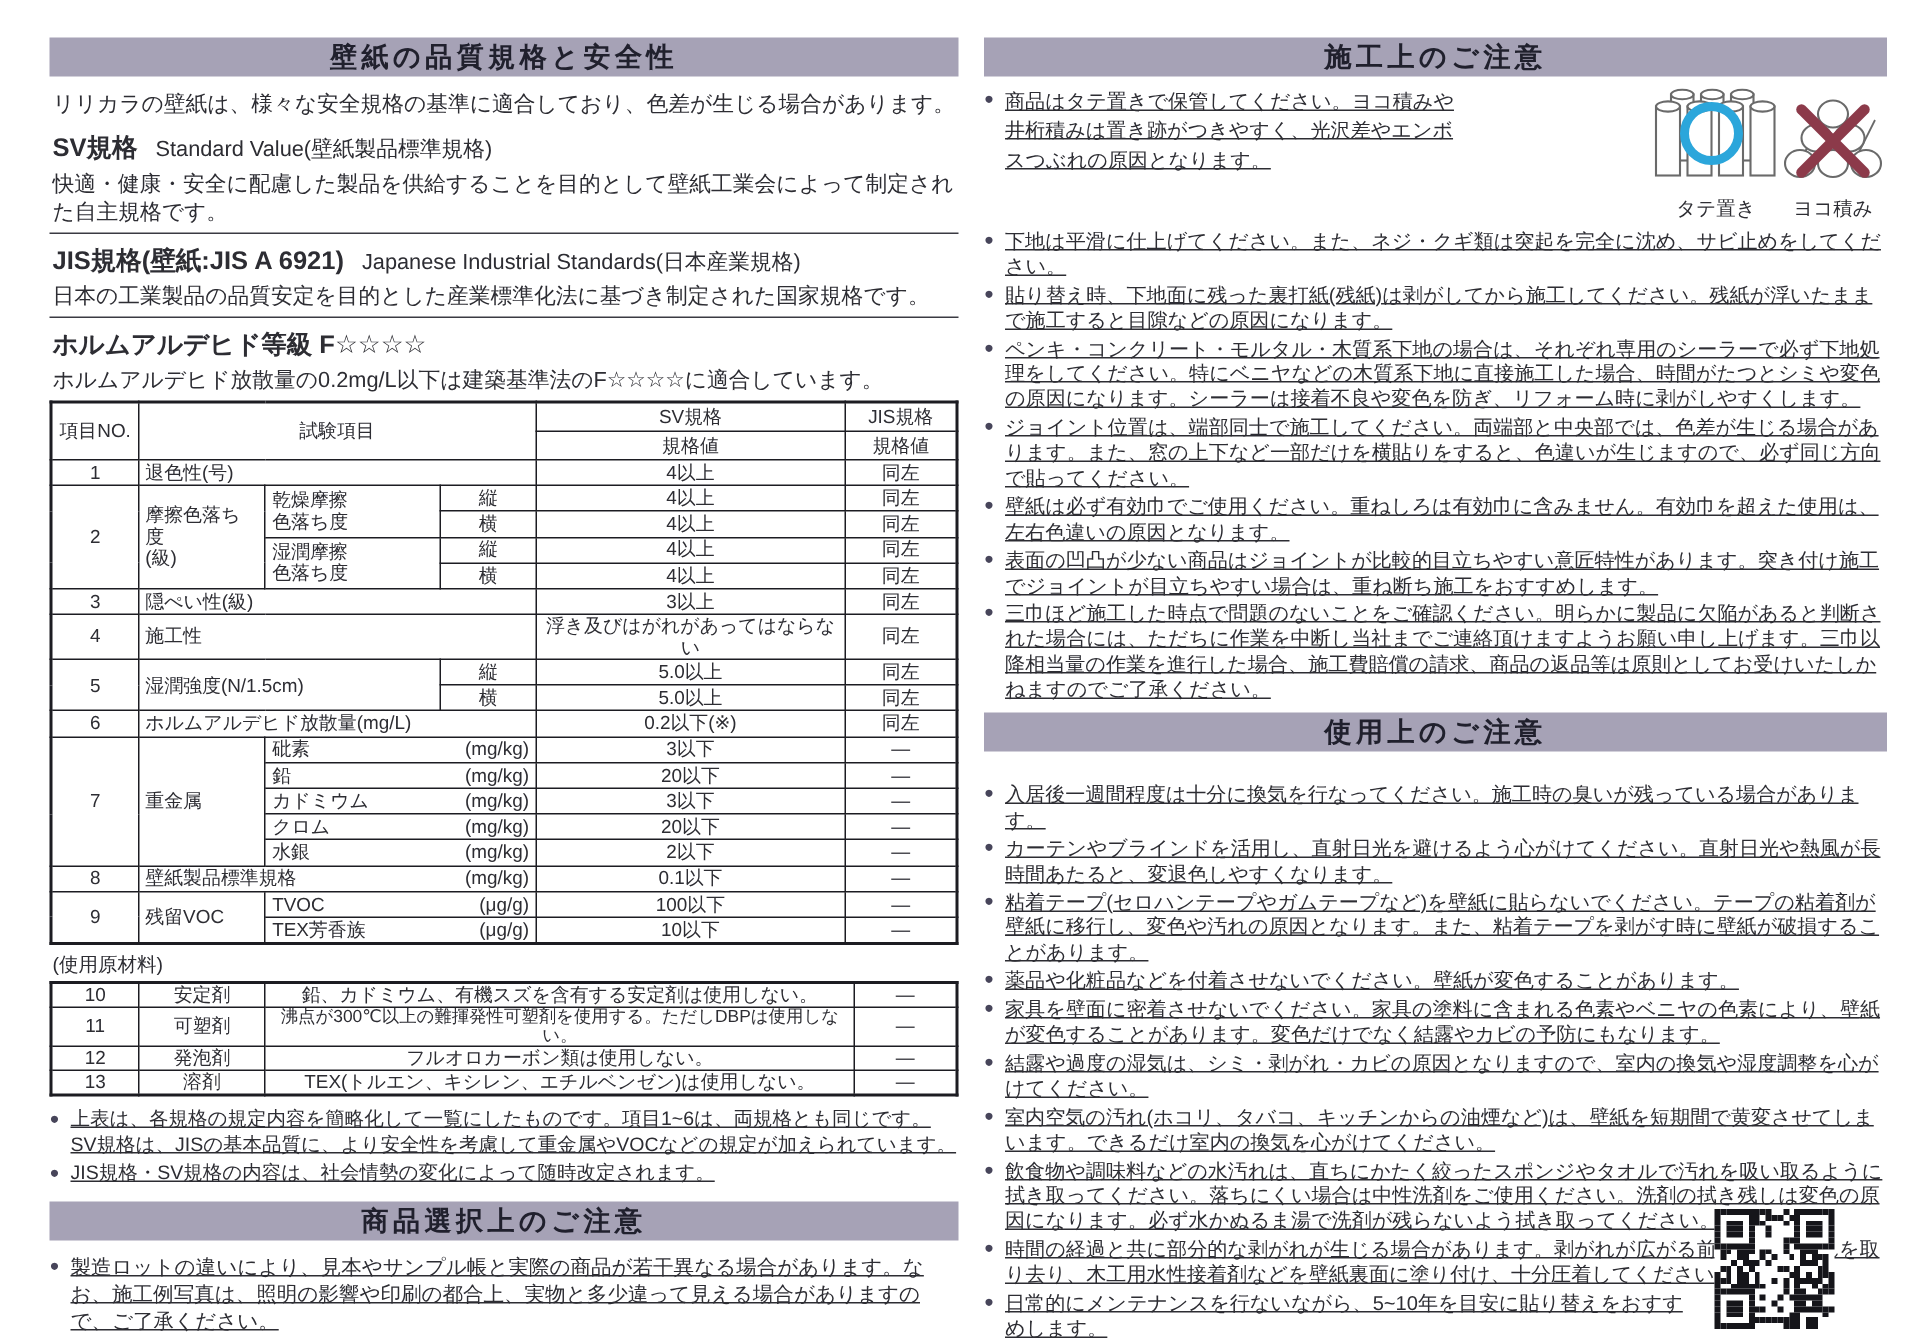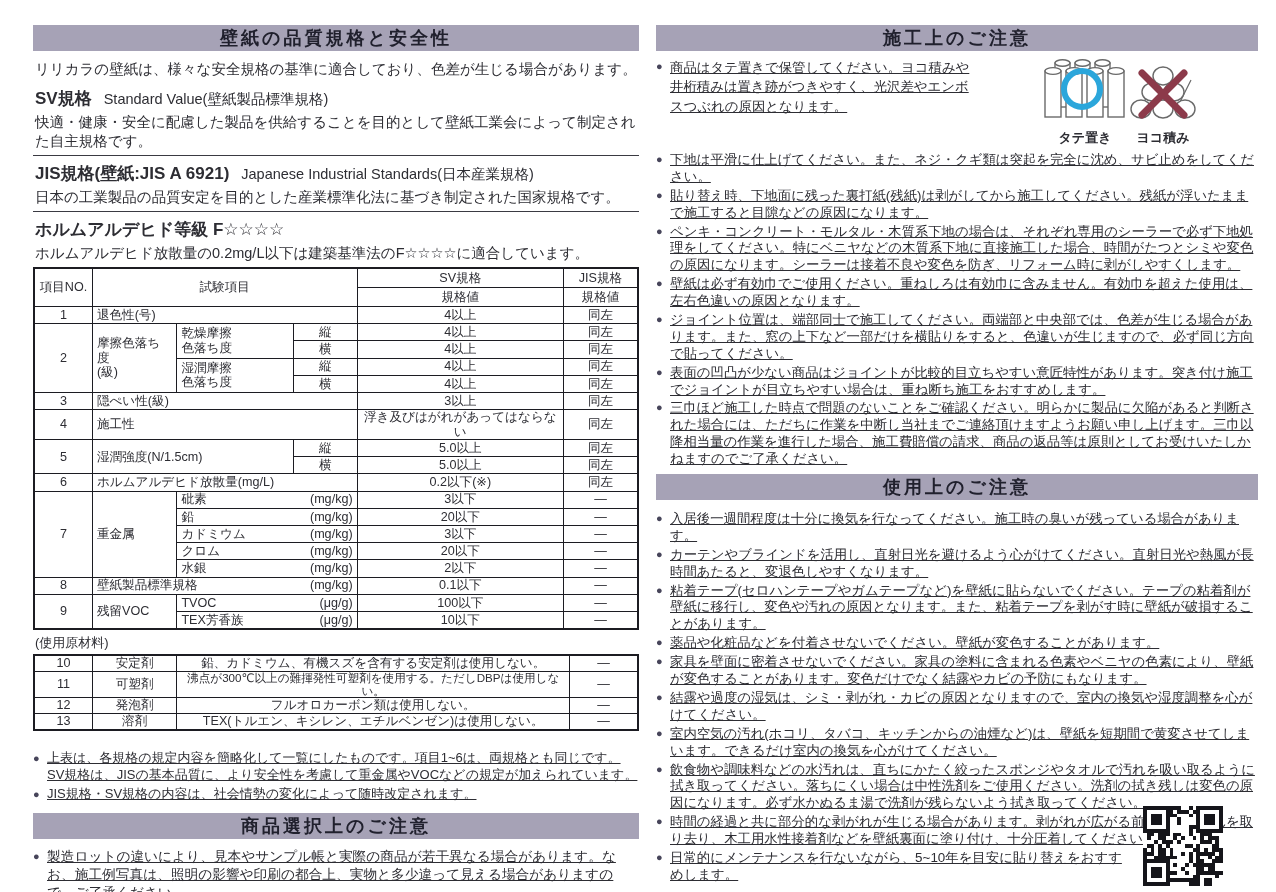--- a/index.html
+++ b/index.html
@@ -26,29 +26,29 @@
   .qc th{font-weight:normal;height:18px;}
   td.l,th.l{text-align:left;}
   .pre{white-space:pre-line;}
   .uc{display:flex;justify-content:space-between;align-items:center;}
   .mat{border:2px solid #1c1c22;font-size:12.6px;}
   .mat td{border:1px solid #1c1c22;padding:0 4px;text-align:center;height:14.8px;line-height:1.1;overflow:hidden;}
   .mat-label{font-size:13px;margin:4px 0 2px 2px;}
   
   .bul{position:relative;padding-left:14px;white-space:pre-line;text-decoration:underline;}
   .bul::before{content:"●";position:absolute;left:0;top:1px;font-size:11px;color:#47455a;}
-  .notes{margin-top:19px;}
+  .notes{margin-top:7px;}
   .notes .bul{font-size:13px;line-height:1.3;margin-bottom:2px;}
   .sel-bar{margin-top:10px;margin-bottom:9px;}
   .sel .bul{font-size:13.7px;line-height:1.33;margin-bottom:3px;}
   .rn .bul{font-size:13.4px;line-height:1.26;margin-bottom:2px;}
   
   .storage-row{display:flex;margin-bottom:5px;}
   .storage-text{width:302px;font-size:13.4px;line-height:1.45;}
-  .figs{flex:1;display:flex;justify-content:center;align-items:flex-end;padding:0 2px 0 10px;font-weight:bold;}
+  .figs{flex:1;display:flex;justify-content:flex-end;align-items:flex-end;padding:0 2px 0 10px;}
   .fig{text-align:center;}
   .fig-label{font-size:13px;margin-top:1px;}
   .qr{position:absolute;left:1143px;top:806px;width:80px;height:80px;background:#fff;
       display:grid;grid-template-rows:repeat(21,1fr);grid-template-columns:repeat(21,1fr);}
   .qr i{background:#15151a;}
 </style>
 </head>
 <body>
 
 <div class="page">
@@ -342,27 +342,27 @@
           </svg>
           <div class="fig-label">ヨコ積み</div>
         </div>
       </div>
     </div>
 
     <div class="rn">
       <div class="bul">下地は平滑に仕上げてください。また、ネジ・クギ類は突起を完全に沈め、サビ止めをしてください。</div>
       <div class="bul">貼り替え時、下地面に残った裏打紙(残紙)は剥がしてから施工してください。残紙が浮いたままで施工すると目隙などの原因になります。</div>
       <div class="bul">ペンキ・コンクリート・モルタル・木質系下地の場合は、それぞれ専用のシーラーで必ず下地処理をしてください。特にベニヤなどの木質系下地に直接施工した場合、時間がたつとシミや変色の原因になります。シーラーは接着不良や変色を防ぎ、リフォーム時に剥がしやすくします。</div>
+      <div class="bul">ジョイント位置は、端部同士で施工してください。両端部と中央部では、色差が生じる場合があります。また、窓の上下など一部だけを横貼りをすると、色違いが生じますので、必ず同じ方向で貼ってください。</div>
       <div class="bul">壁紙は必ず有効巾でご使用ください。重ねしろは有効巾に含みません。有効巾を超えた使用は、左右色違いの原因となります。</div>
-      <div class="bul">ジョイント位置は、端部同士で施工してください。両端部と中央部では、色差が生じる場合があります。また、窓の上下など一部だけを横貼りをすると、色違いが生じますので、必ず同じ方向で貼ってください。</div>
       <div class="bul">表面の凹凸が少ない商品はジョイントが比較的目立ちやすい意匠特性があります。突き付け施工でジョイントが目立ちやすい場合は、重ね断ち施工をおすすめします。</div>
       <div class="bul">三巾ほど施工した時点で問題のないことをご確認ください。明らかに製品に欠陥があると判断された場合には、ただちに作業を中断し当社までご連絡頂けますようお願い申し上げます。三巾以降相当量の作業を進行した場合、施工費賠償の請求、商品の返品等は原則としてお受けいたしかねますのでご了承ください。</div>
     </div>
 
-    <div class="bar" style="margin-top:6px;margin-bottom:11px;">使用上のご注意</div>
+    <div class="bar" style="margin-top:6px;margin-bottom:21px;">使用上のご注意</div>
 
     <div class="rn">
       <div class="bul">入居後一週間程度は十分に換気を行なってください。施工時の臭いが残っている場合があります。</div>
       <div class="bul">カーテンやブラインドを活用し、直射日光を避けるよう心がけてください。直射日光や熱風が長時間あたると、変退色しやすくなります。</div>
       <div class="bul">粘着テープ(セロハンテープやガムテープなど)を壁紙に貼らないでください。テープの粘着剤が壁紙に移行し、変色や汚れの原因となります。また、粘着テープを剥がす時に壁紙が破損することがあります。</div>
       <div class="bul">薬品や化粧品などを付着させないでください。壁紙が変色することがあります。</div>
       <div class="bul">家具を壁面に密着させないでください。家具の塗料に含まれる色素やベニヤの色素により、壁紙が変色することがあります。変色だけでなく結露やカビの予防にもなります。</div>
       <div class="bul">結露や過度の湿気は、シミ・剥がれ・カビの原因となりますので、室内の換気や湿度調整を心がけてください。</div>
       <div class="bul">室内空気の汚れ(ホコリ、タバコ、キッチンからの油煙など)は、壁紙を短期間で黄変させてしまいます。できるだけ室内の換気を心がけてください。</div>
       <div class="bul">飲食物や調味料などの水汚れは、直ちにかたく絞ったスポンジやタオルで汚れを吸い取るように拭き取ってください。落ちにくい場合は中性洗剤をご使用ください。洗剤の拭き残しは変色の原因になります。必ず水かぬるま湯で洗剤が残らないよう拭き取ってください。</div>

